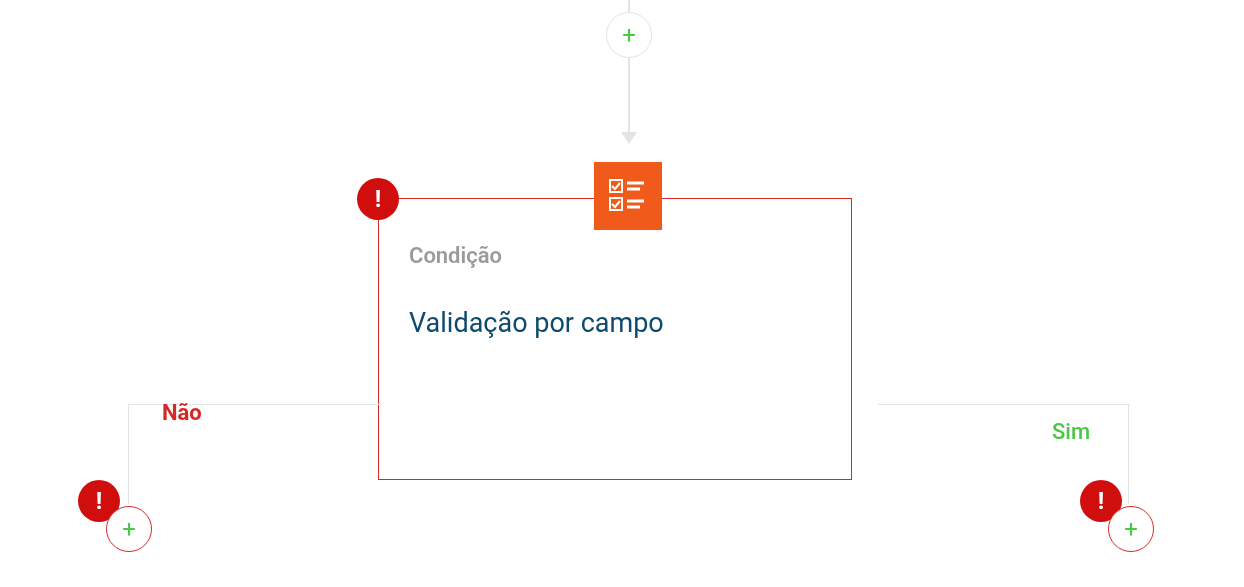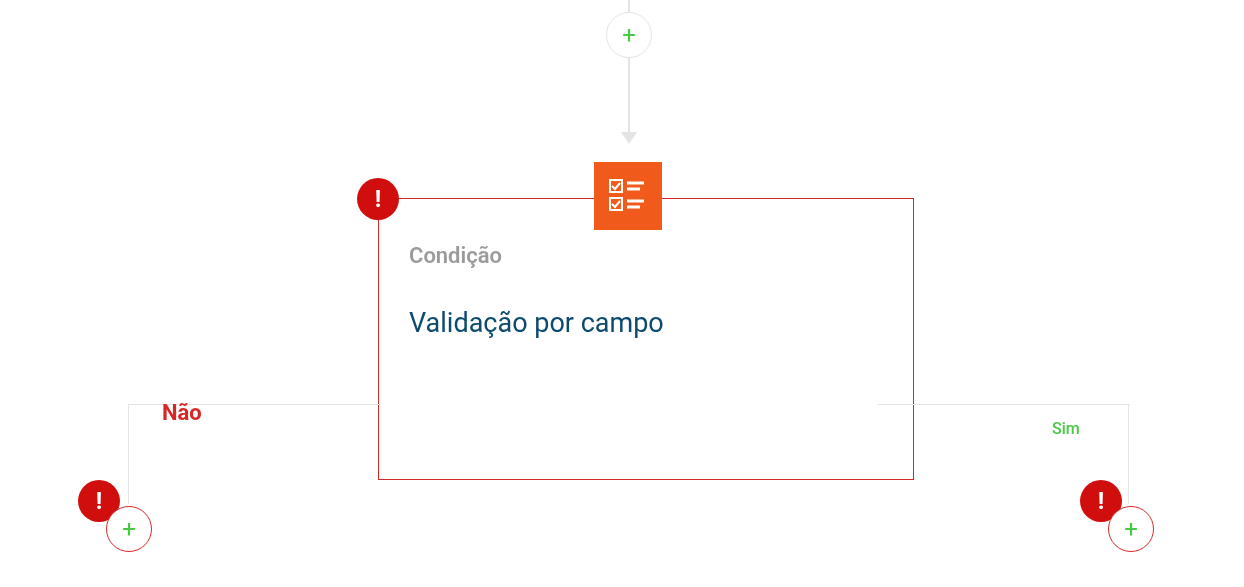--- a/index.html
+++ b/index.html
@@ -57,21 +57,21 @@
       height: 0;
       border-left: 8px solid transparent;
       border-right: 8px solid transparent;
       border-top: 12px solid #e4e4e4;
     }
 
     .condition-card {
       position: absolute;
       left: 378px;
       top: 198px;
-      width: 536px;
+      width: 474px;
       height: 282px;
       border: 1px solid #d72828;
       background: #fff;
     }
     .condition-icon-box {
       position: absolute;
       left: 594px;
       top: 162px;
       width: 68px;
       height: 68px;
@@ -149,21 +149,21 @@
       left: 162px;
       top: 400px;
       font-size: 22px;
       font-weight: 700;
       color: #d72828;
     }
     .label-yes {
       position: absolute;
       left: 1052px;
       top: 419px;
-      font-size: 16px;
+      font-size: 22px;
       font-weight: 500;
       color: #48c944;
     }
 
     .error-badge-no { left: 78px; top: 480px; }
     .add-btn-no {
       position: absolute;
       left: 106px;
       top: 506px;
       width: 46px;

